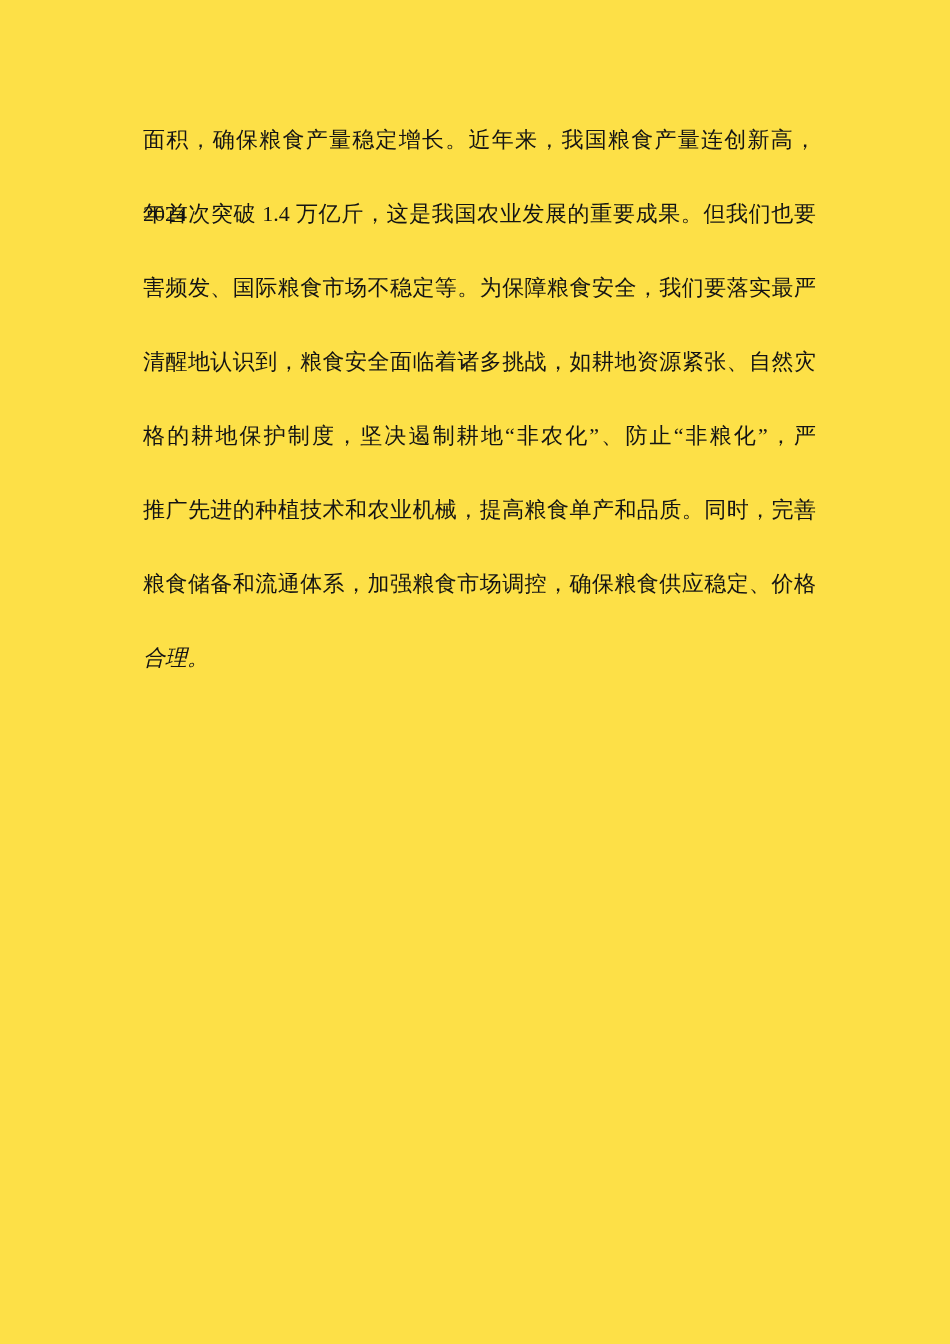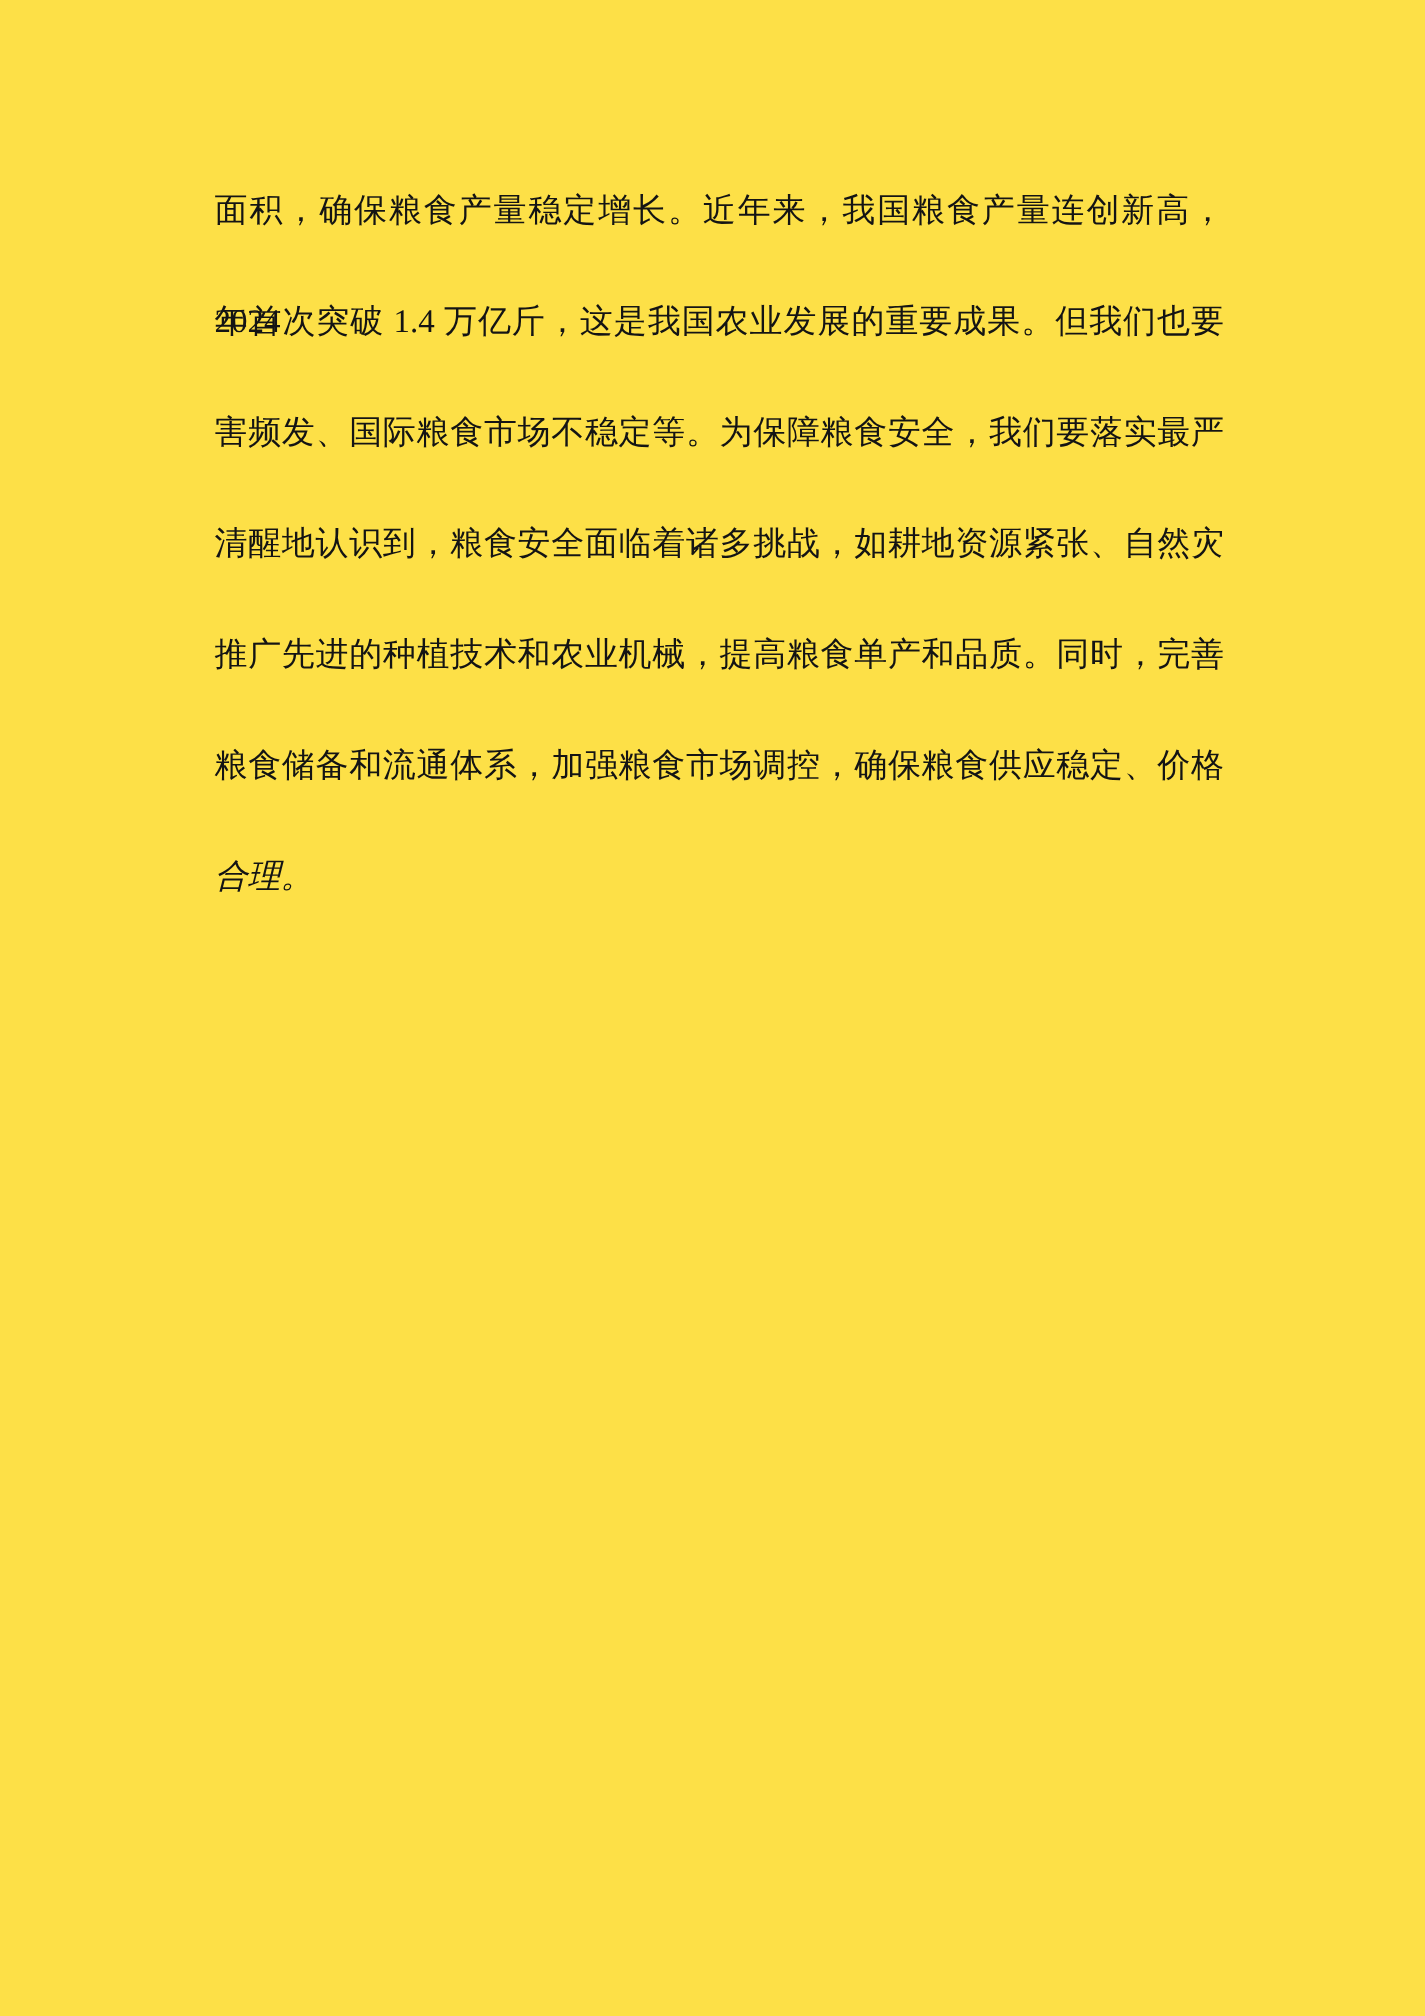--- a/index.html
+++ b/index.html
@@ -44,20 +44,21 @@
 <body>
 
 <div class="page">
   <div class="text-block">
 
     <div>
       <div class="line">面积，确保粮食产量稳定增长。近年来，我国粮食产量连创新高，2024</div>
       <div class="line">年首次突破 1.4 万亿斤，这是我国农业发展的重要成果。但我们也要</div>
       <div class="line">害频发、国际粮食市场不稳定等。为保障粮食安全，我们要落实最严</div>
       <div class="line">清醒地认识到，粮食安全面临着诸多挑战，如耕地资源紧张、自然灾</div>
+      <div class="line">格的耕地保护制度，坚决遏制耕地“非农化”、防止“非粮化”，严</div>
       <div class="line">推广先进的种植技术和农业机械，提高粮食单产和品质。同时，完善</div>
       <div class="line">粮食储备和流通体系，加强粮食市场调控，确保粮食供应稳定、价格</div>
       <div class="line para-end">合理。</div>
     </div>
 
 
   </div>
 </div>
 
 </body></html>

